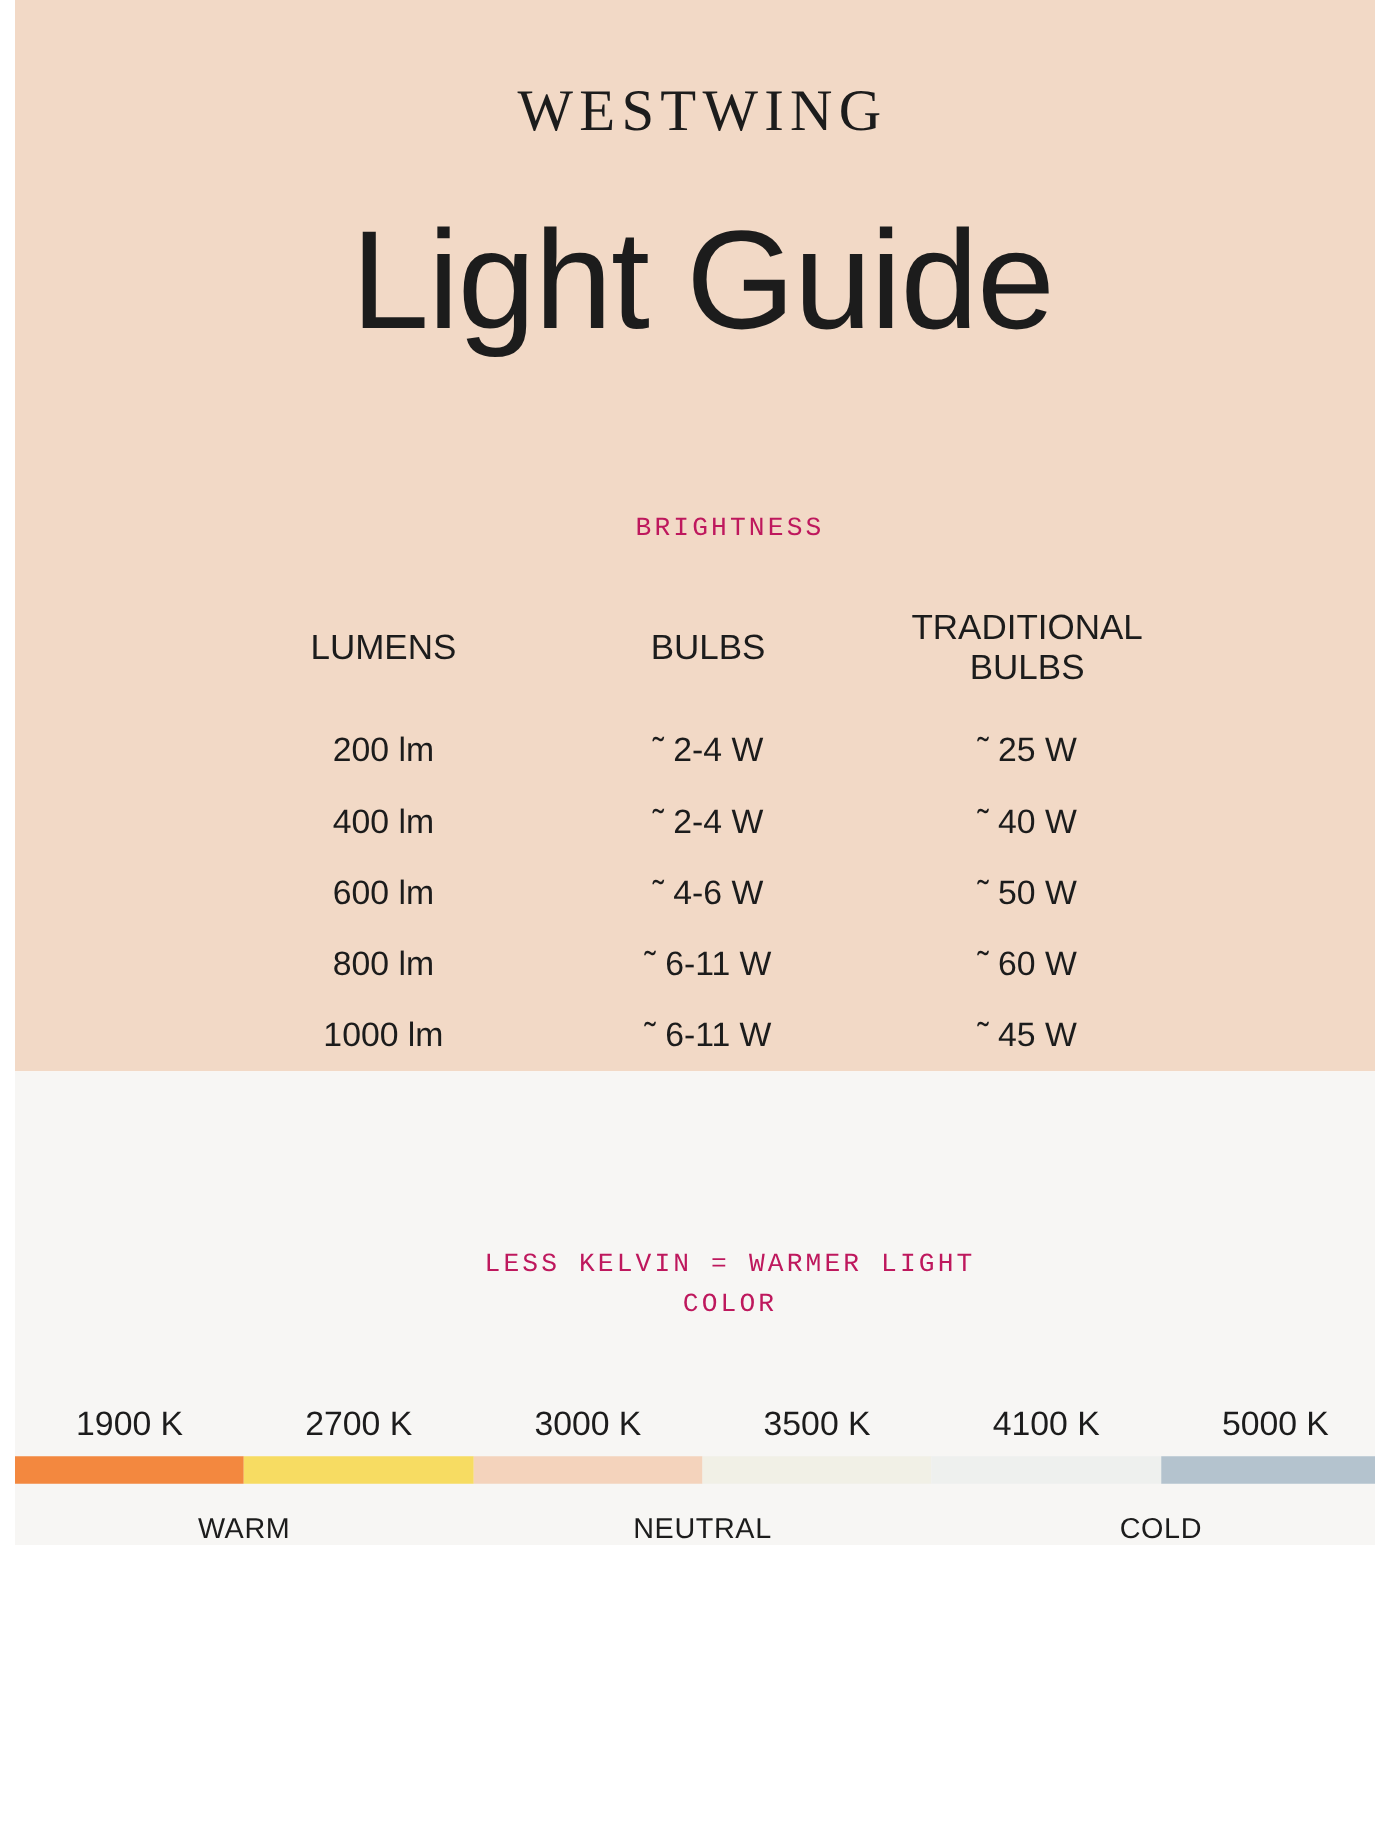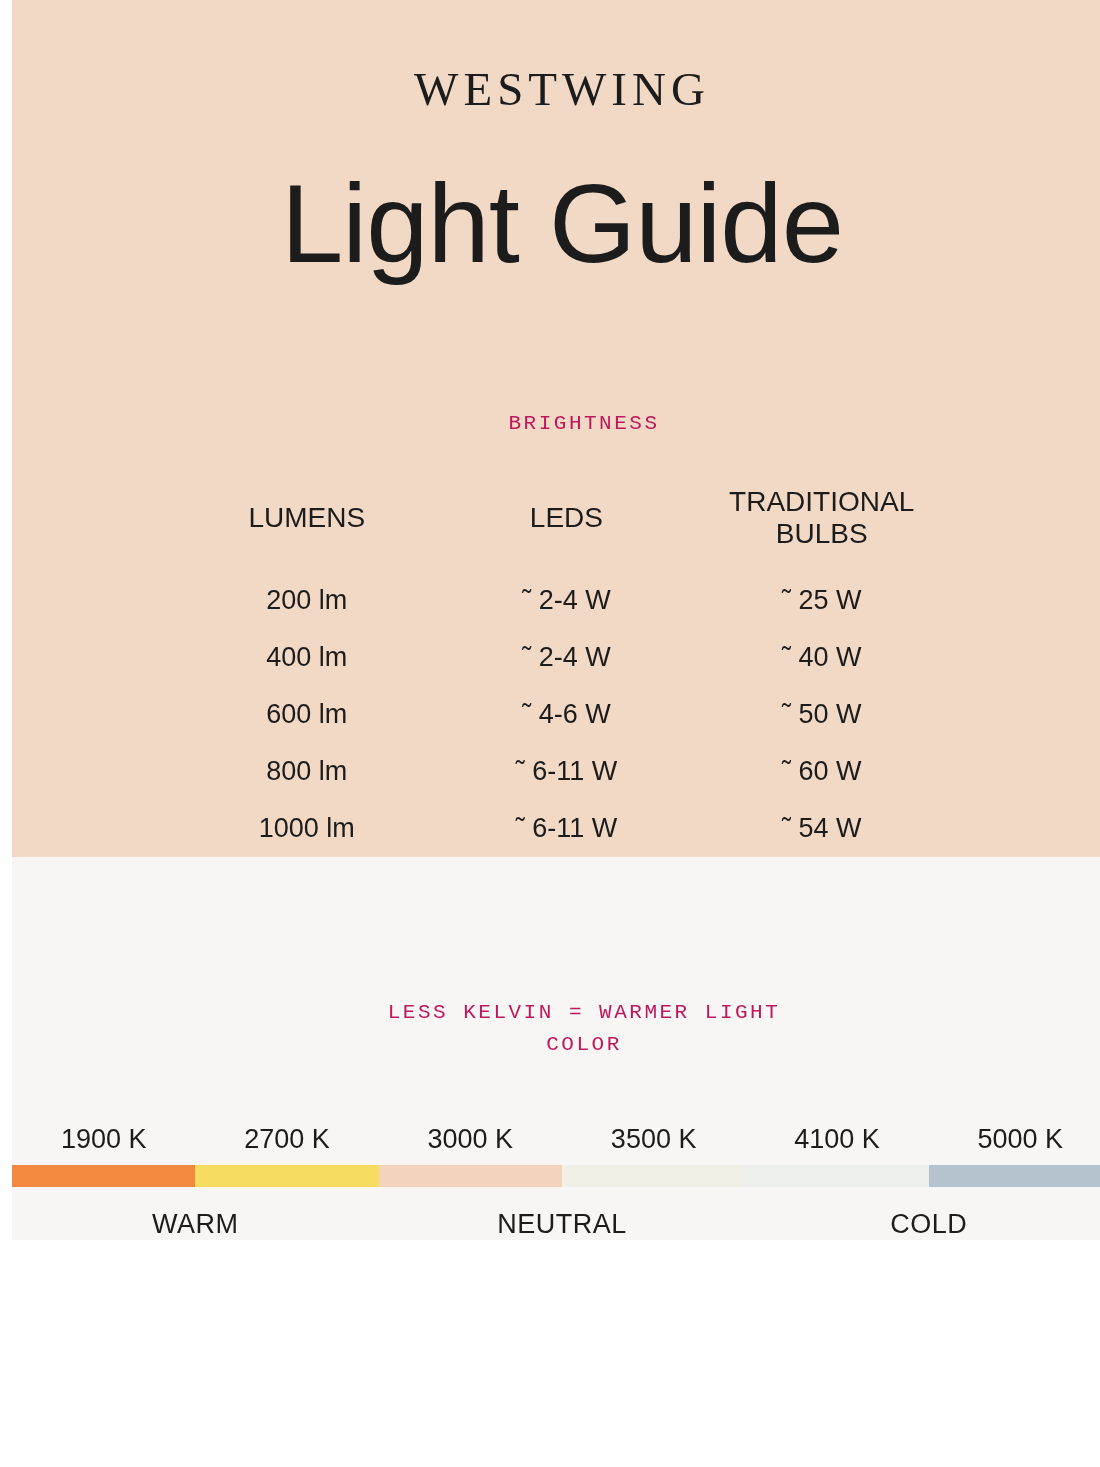--- a/index.html
+++ b/index.html
@@ -114,21 +114,21 @@
   .gradient-bar .seg { flex: 1; height: 100%; }
 
   .zone-labels {
     display: flex;
     width: 1100px;
     margin-top: 22px;
   }
   .zone-labels .z {
     flex: 1;
     text-align: center;
-    font-size: 27px;
+    font-size: 23px;
     color: #1c1c1c;
     letter-spacing: 0.5px;
   }
 </style>
 </head>
 <body>
 
 <div class="page">
 
   <div class="panel-top">
@@ -136,21 +136,21 @@
     <div class="main-title">Light Guide</div>
 
     <div class="section-head brightness">
       <div>BRIGHTNESS</div>
     </div>
 
     <table class="lumens-table">
       <thead>
         <tr>
           <th class="col-lumens">LUMENS</th>
-          <th class="col-leds">LEDS</th>
+          <th class="col-leds">BULBS</th>
           <th class="col-trad">TRADITIONAL BULBS</th>
         </tr>
       </thead>
       <tbody>
         <tr>
           <td>200 lm</td>
           <td>˜ 2-4 W</td>
           <td>˜ 25 W</td>
         </tr>
         <tr>
@@ -164,21 +164,21 @@
           <td>˜ 50 W</td>
         </tr>
         <tr>
           <td>800 lm</td>
           <td>˜ 6-11 W</td>
           <td>˜ 60 W</td>
         </tr>
         <tr>
           <td>1000 lm</td>
           <td>˜ 6-11 W</td>
-          <td>˜ 54 W</td>
+          <td>˜ 45 W</td>
         </tr>
       </tbody>
     </table>
   </div>
 
   <div class="panel-bottom">
     <div class="section-head color">
       <div>LESS KELVIN = WARMER LIGHT</div>
       <div>COLOR</div>
     </div>

